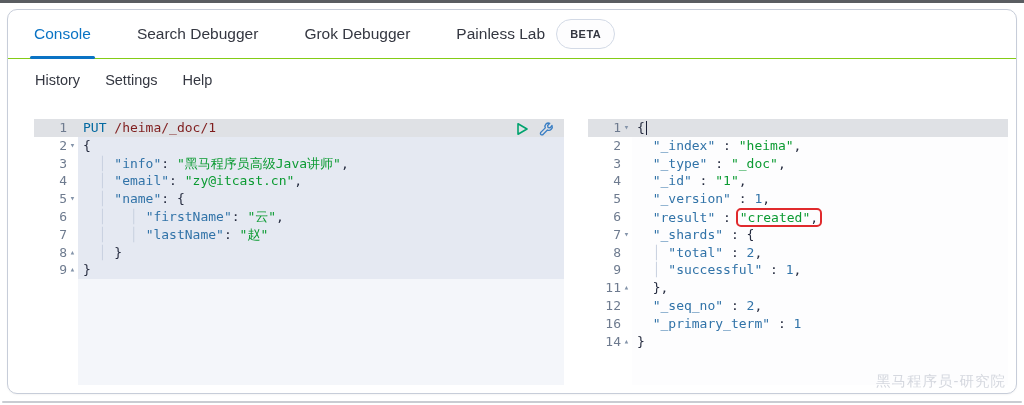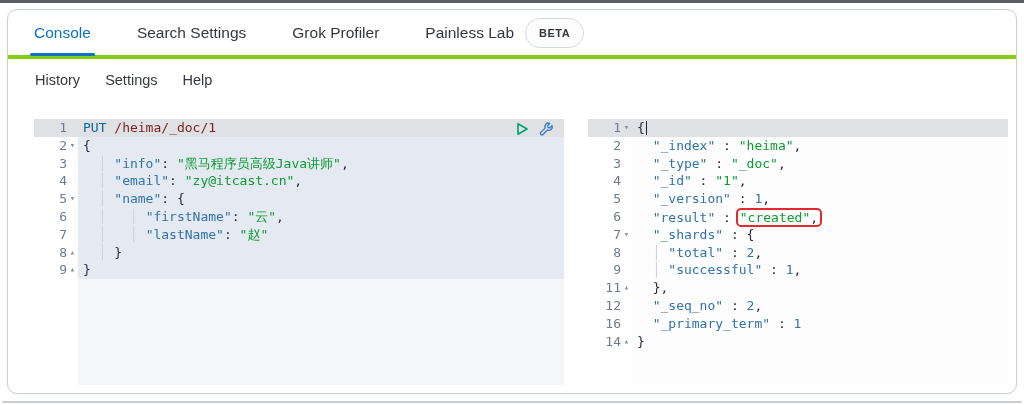--- a/index.html
+++ b/index.html
@@ -9,21 +9,21 @@
     background:#ffffff; font-family:"Liberation Sans", sans-serif;
   }
   .top-sliver { position:absolute; top:0; left:0; right:0; height:3px; background:#5a5d61; }
   .bottom-line { position:absolute; bottom:2px; left:2px; right:2px; height:2px; background:#c9ccd2; border-radius:2px; }
   .card {
     position:absolute; top:9px; left:7px; right:7px; bottom:11px;
     background:#fff; border:1px solid #c7cdd9; border-radius:10px; overflow:hidden;
     box-shadow:0 1px 2px rgba(0,0,0,0.04);
   }
   
-  .tabbar { display:flex; align-items:stretch; height:49px; padding:0 26px; border-bottom:4px solid #84cc16; gap:46px; }
+  .tabbar { display:flex; align-items:stretch; height:49px; padding:0 26px; border-bottom:1px solid #84cc16; gap:46px; }
   .tab { position:relative; display:flex; align-items:center; gap:11px; font-size:15.5px; color:#343741; cursor:pointer; }
   .tab.active { color:#0a73c4; }
   .tab.active::after { content:""; position:absolute; left:-4px; right:-4px; bottom:-1px; height:3px; background:#0a73c4; border-radius:1.5px; }
   .badge {
     font-size:11px; font-weight:bold; letter-spacing:.5px; color:#343741;
     border:1px solid #d3dae6; border-radius:999px; padding:8px 13px; background:#fdfdfe;
   }
   
   .menubar { display:flex; align-items:center; height:41px; padding:0 27px; gap:25px; }
   .menu-item { font-size:14.5px; color:#343741; cursor:pointer; }
@@ -68,24 +68,24 @@
 
 <div class="top-sliver"></div>
 
 <div class="card">
 
   <div class="tabbar">
       <div class="tab active">
         <span>Console</span>
       </div>
       <div class="tab">
-        <span>Search Settings</span>
+        <span>Search Debugger</span>
       </div>
       <div class="tab">
-        <span>Grok Profiler</span>
+        <span>Grok Debugger</span>
       </div>
       <div class="tab">
         <span>Painless Lab</span>
         <span class="badge">BETA</span>
       </div>
     </div>
 
   <div class="menubar">
       <div class="menu-item">History</div>
       <div class="menu-item">Settings</div>
@@ -259,15 +259,16 @@
         <div class="row">
           <div class="gutter">
             <span class="num">14</span>
             <span class="fold">▴</span>
           </div>
           <div class="code"><span class="p">}</span></div>
         </div>
       </div>
   </div>
 
+  <div class="watermark">黑马程序员-研究院</div>
 </div>
 
 <div class="bottom-line"></div>
 
 </body></html>

